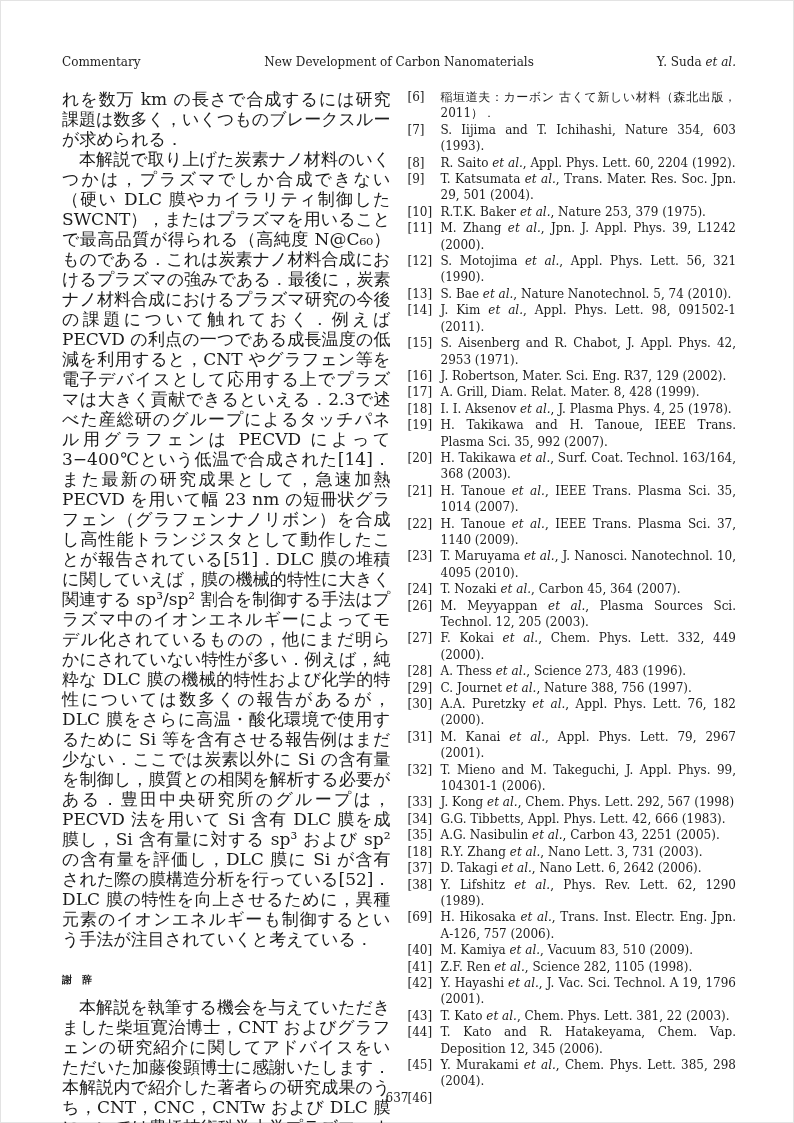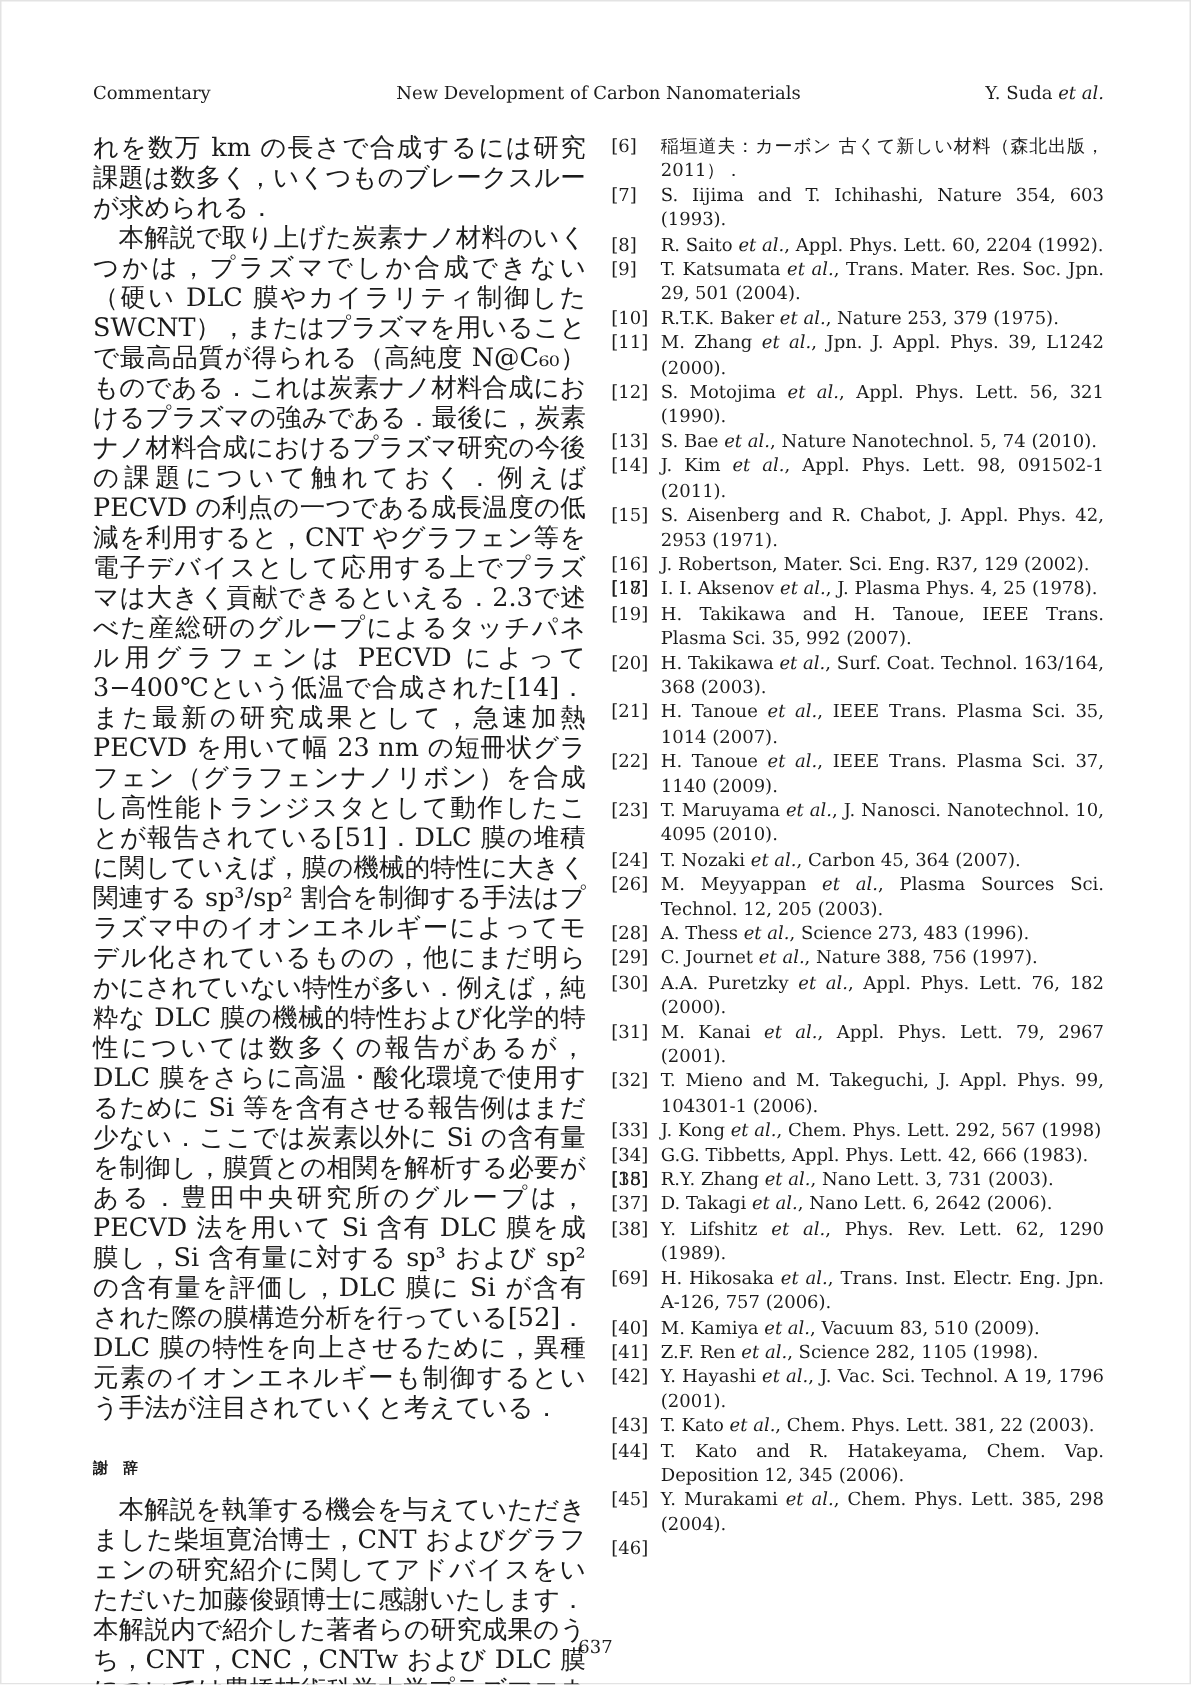--- a/index.html
+++ b/index.html
@@ -93,37 +93,38 @@
           <li><span class="ref-num">[7]</span><span class="ref-text">S. Iijima and T. Ichihashi, Nature 354, 603 (1993).</span></li>
           <li><span class="ref-num">[8]</span><span class="ref-text">R. Saito <i>et al.</i>, Appl. Phys. Lett. 60, 2204 (1992).</span></li>
           <li><span class="ref-num">[9]</span><span class="ref-text">T. Katsumata <i>et al.</i>, Trans. Mater. Res. Soc. Jpn. 29, 501 (2004).</span></li>
           <li><span class="ref-num">[10]</span><span class="ref-text">R.T.K. Baker <i>et al.</i>, Nature 253, 379 (1975).</span></li>
           <li><span class="ref-num">[11]</span><span class="ref-text">M. Zhang <i>et al.</i>, Jpn. J. Appl. Phys. 39, L1242 (2000).</span></li>
           <li><span class="ref-num">[12]</span><span class="ref-text">S. Motojima <i>et al.</i>, Appl. Phys. Lett. 56, 321 (1990).</span></li>
           <li><span class="ref-num">[13]</span><span class="ref-text">S. Bae <i>et al.</i>, Nature Nanotechnol. 5, 74 (2010).</span></li>
           <li><span class="ref-num">[14]</span><span class="ref-text">J. Kim <i>et al.</i>, Appl. Phys. Lett. 98, 091502-1 (2011).</span></li>
           <li><span class="ref-num">[15]</span><span class="ref-text">S. Aisenberg and R. Chabot, J. Appl. Phys. 42, 2953 (1971).</span></li>
           <li><span class="ref-num">[16]</span><span class="ref-text">J. Robertson, Mater. Sci. Eng. R37, 129 (2002).</span></li>
-          <li><span class="ref-num">[17]</span></li>
+          <li><span class="ref-num">[17]</span><span class="ref-text">A. Grill, Diam. Relat. Mater. 8, 428 (1999).</span></li>
           <li><span class="ref-num">[18]</span><span class="ref-text">I. I. Aksenov <i>et al.</i>, J. Plasma Phys. 4, 25 (1978).</span></li>
           <li><span class="ref-num">[19]</span><span class="ref-text">H. Takikawa and H. Tanoue, IEEE Trans. Plasma Sci. 35, 992 (2007).</span></li>
           <li><span class="ref-num">[20]</span><span class="ref-text">H. Takikawa <i>et al.</i>, Surf. Coat. Technol. 163/164, 368 (2003).</span></li>
           <li><span class="ref-num">[21]</span><span class="ref-text">H. Tanoue <i>et al.</i>, IEEE Trans. Plasma Sci. 35, 1014 (2007).</span></li>
           <li><span class="ref-num">[22]</span><span class="ref-text">H. Tanoue <i>et al.</i>, IEEE Trans. Plasma Sci. 37, 1140 (2009).</span></li>
           <li><span class="ref-num">[23]</span><span class="ref-text">T. Maruyama <i>et al.</i>, J. Nanosci. Nanotechnol. 10, 4095 (2010).</span></li>
           <li><span class="ref-num">[24]</span><span class="ref-text">T. Nozaki <i>et al.</i>, Carbon 45, 364 (2007).</span></li>
           <li><span class="ref-num">[26]</span><span class="ref-text">M. Meyyappan <i>et al.</i>, Plasma Sources Sci. Technol. 12, 205 (2003).</span></li>
+          <li><span class="ref-num">[27]</span><span class="ref-text">F. Kokai <i>et al.</i>, Chem. Phys. Lett. 332, 449 (2000).</span></li>
           <li><span class="ref-num">[28]</span><span class="ref-text">A. Thess <i>et al.</i>, Science 273, 483 (1996).</span></li>
           <li><span class="ref-num">[29]</span><span class="ref-text">C. Journet <i>et al.</i>, Nature 388, 756 (1997).</span></li>
           <li><span class="ref-num">[30]</span><span class="ref-text">A.A. Puretzky <i>et al.</i>, Appl. Phys. Lett. 76, 182 (2000).</span></li>
           <li><span class="ref-num">[31]</span><span class="ref-text">M. Kanai <i>et al.</i>, Appl. Phys. Lett. 79, 2967 (2001).</span></li>
           <li><span class="ref-num">[32]</span><span class="ref-text">T. Mieno and M. Takeguchi, J. Appl. Phys. 99, 104301-1 (2006).</span></li>
           <li><span class="ref-num">[33]</span><span class="ref-text">J. Kong <i>et al.</i>, Chem. Phys. Lett. 292, 567 (1998)</span></li>
           <li><span class="ref-num">[34]</span><span class="ref-text">G.G. Tibbetts, Appl. Phys. Lett. 42, 666 (1983).</span></li>
-          <li><span class="ref-num">[35]</span></li>
+          <li><span class="ref-num">[35]</span><span class="ref-text">A.G. Nasibulin <i>et al.</i>, Carbon 43, 2251 (2005).</span></li>
           <li><span class="ref-num">[18]</span><span class="ref-text">R.Y. Zhang <i>et al.</i>, Nano Lett. 3, 731 (2003).</span></li>
           <li><span class="ref-num">[37]</span><span class="ref-text">D. Takagi <i>et al.</i>, Nano Lett. 6, 2642 (2006).</span></li>
           <li><span class="ref-num">[38]</span><span class="ref-text">Y. Lifshitz <i>et al.</i>, Phys. Rev. Lett. 62, 1290 (1989).</span></li>
           <li><span class="ref-num">[69]</span><span class="ref-text">H. Hikosaka <i>et al.</i>, Trans. Inst. Electr. Eng. Jpn. A-126, 757 (2006).</span></li>
           <li><span class="ref-num">[40]</span><span class="ref-text">M. Kamiya <i>et al.</i>, Vacuum 83, 510 (2009).</span></li>
           <li><span class="ref-num">[41]</span><span class="ref-text">Z.F. Ren <i>et al.</i>, Science 282, 1105 (1998).</span></li>
           <li><span class="ref-num">[42]</span><span class="ref-text">Y. Hayashi <i>et al.</i>, J. Vac. Sci. Technol. A 19, 1796 (2001).</span></li>
           <li><span class="ref-num">[43]</span><span class="ref-text">T. Kato <i>et al.</i>, Chem. Phys. Lett. 381, 22 (2003).</span></li>
           <li><span class="ref-num">[44]</span><span class="ref-text">T. Kato and R. Hatakeyama, Chem. Vap. Deposition 12, 345 (2006).</span></li>
           <li><span class="ref-num">[45]</span><span class="ref-text">Y. Murakami <i>et al.</i>, Chem. Phys. Lett. 385, 298 (2004).</span></li>

